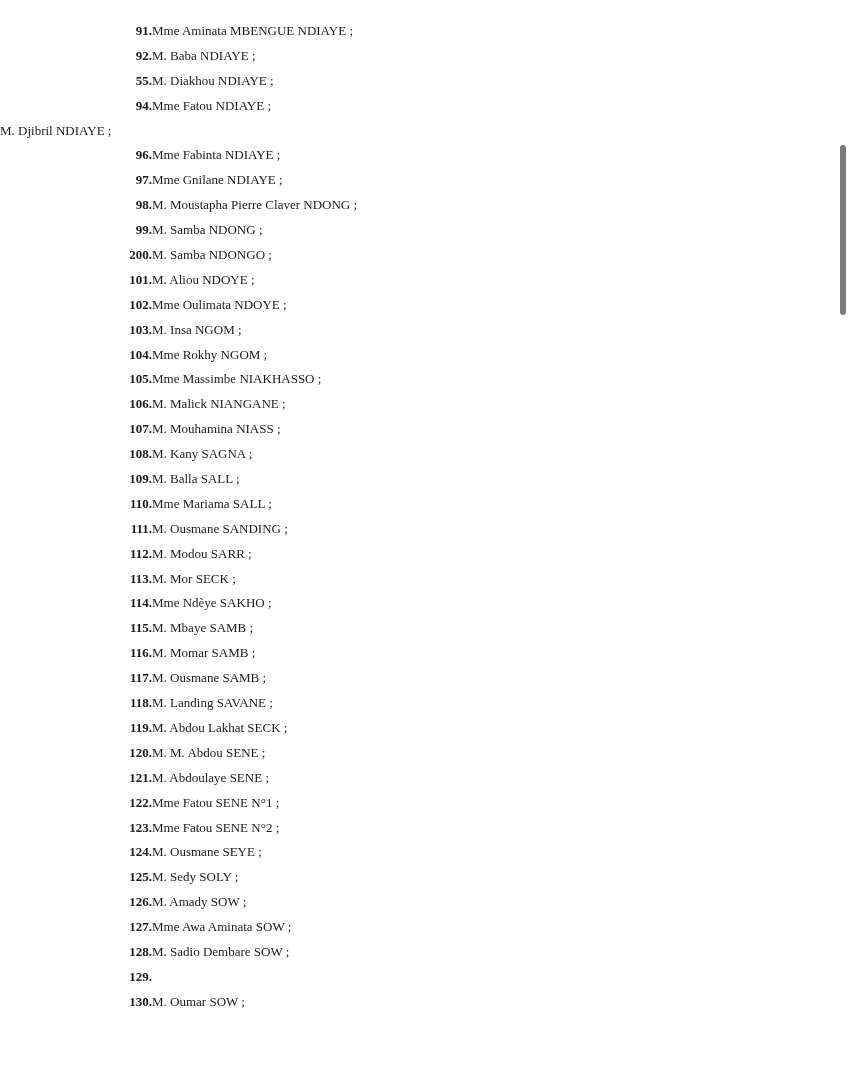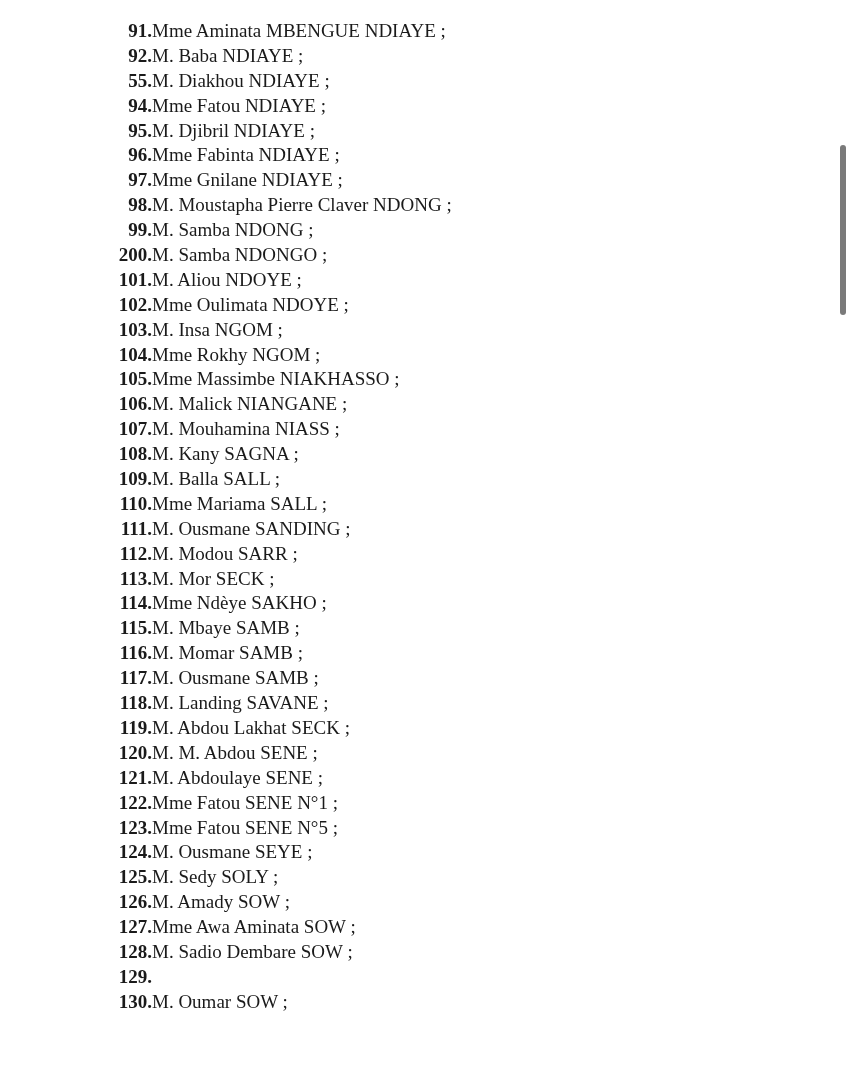--- a/index.html
+++ b/index.html
@@ -14,21 +14,21 @@
     .list {
       position: absolute;
       left: 0; top: 19px;
       width: 820px;
       margin: 0; padding: 0;
       list-style: none;
     }
     .item {
       height: 24.9px;
       line-height: 24.9px;
-      font-size: 19px;
+      font-size: 13px;
       white-space: nowrap;
       display: flex;
     }
     .num {
       display: inline-block;
       width: 152px;
       text-align: right;
       font-weight: bold;
     }
     .name { display: inline-block; }
@@ -54,21 +54,20 @@
     </li>
     <li class="item">
       <span class="num">55.</span>
       <span class="name">M. Diakhou NDIAYE ;</span>
     </li>
     <li class="item">
       <span class="num">94.</span>
       <span class="name">Mme Fatou NDIAYE ;</span>
     </li>
     <li class="item">
-      <span class="num">95.</span>
       <span class="name">M. Djibril NDIAYE ;</span>
     </li>
     <li class="item">
       <span class="num">96.</span>
       <span class="name">Mme Fabinta NDIAYE ;</span>
     </li>
     <li class="item">
       <span class="num">97.</span>
       <span class="name">Mme Gnilane NDIAYE ;</span>
     </li>
@@ -167,21 +166,21 @@
     <li class="item">
       <span class="num">121.</span>
       <span class="name">M. Abdoulaye SENE ;</span>
     </li>
     <li class="item">
       <span class="num">122.</span>
       <span class="name">Mme Fatou SENE N°1 ;</span>
     </li>
     <li class="item">
       <span class="num">123.</span>
-      <span class="name">Mme Fatou SENE N°5 ;</span>
+      <span class="name">Mme Fatou SENE N°2 ;</span>
     </li>
     <li class="item">
       <span class="num">124.</span>
       <span class="name">M. Ousmane SEYE ;</span>
     </li>
     <li class="item">
       <span class="num">125.</span>
       <span class="name">M. Sedy SOLY ;</span>
     </li>
     <li class="item">

